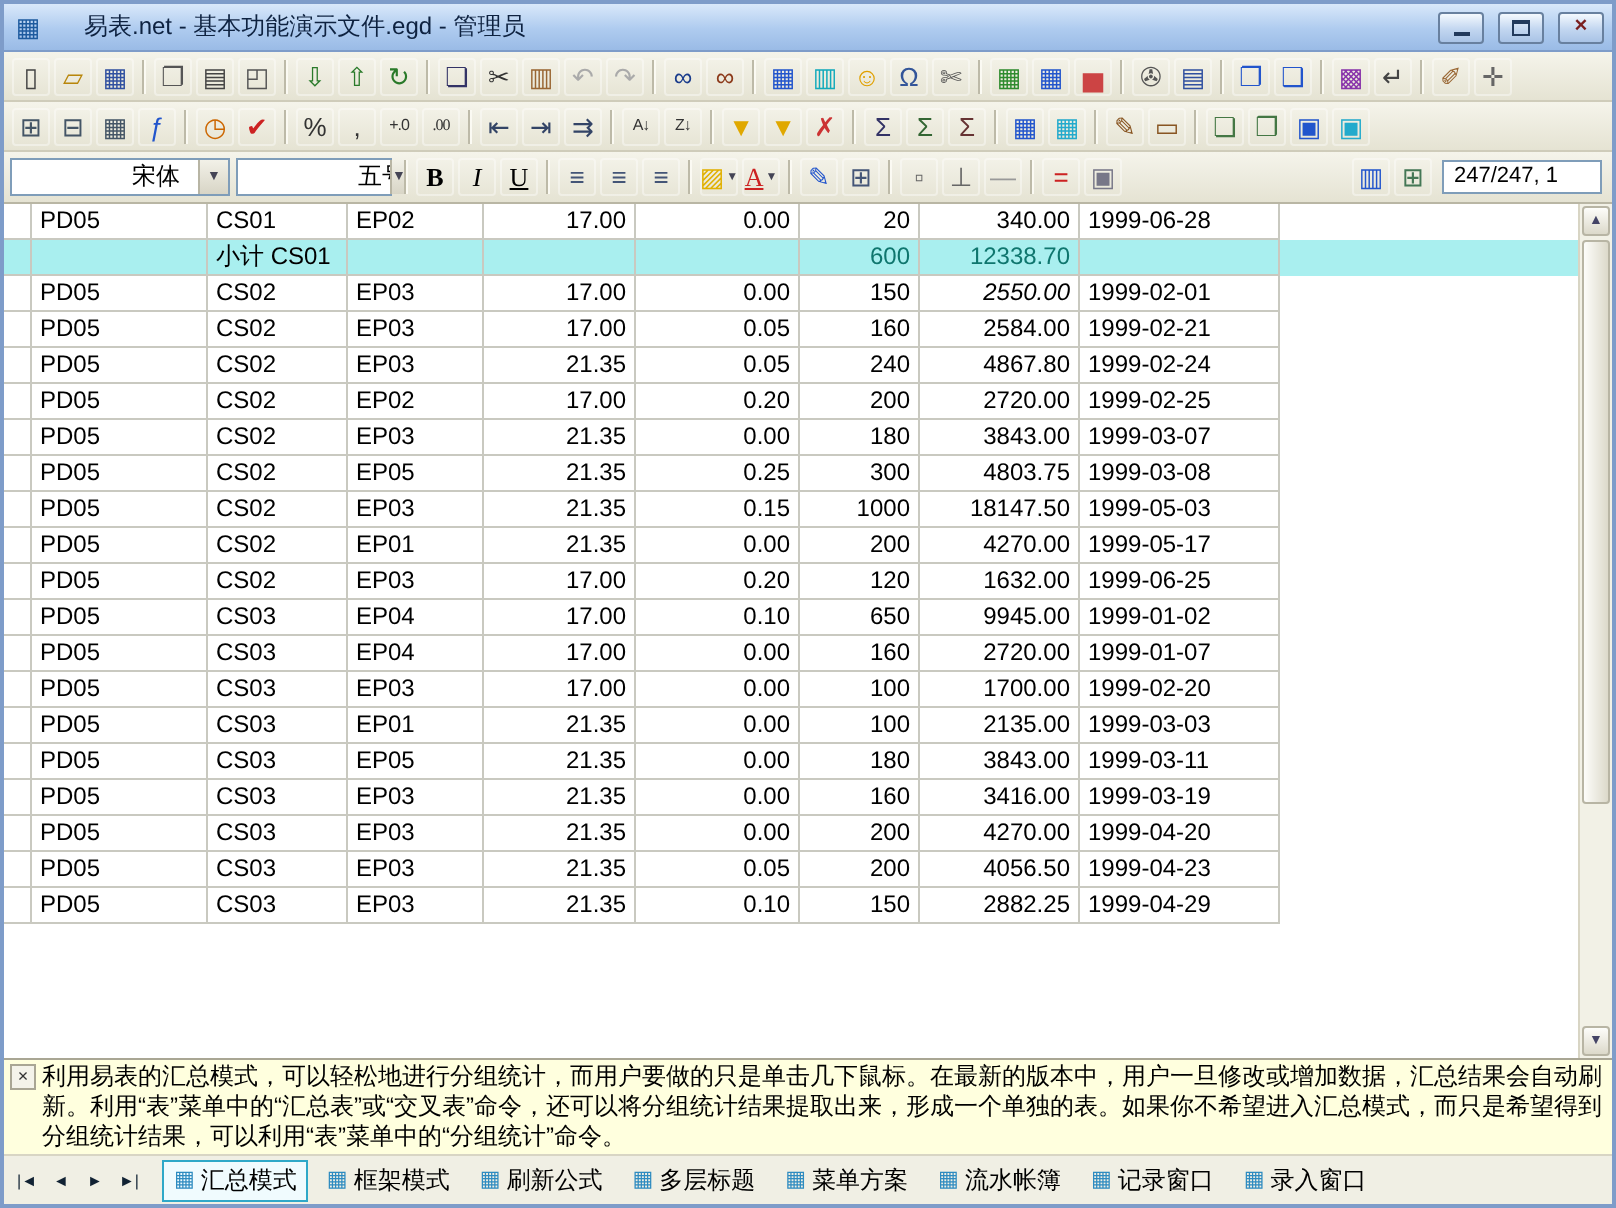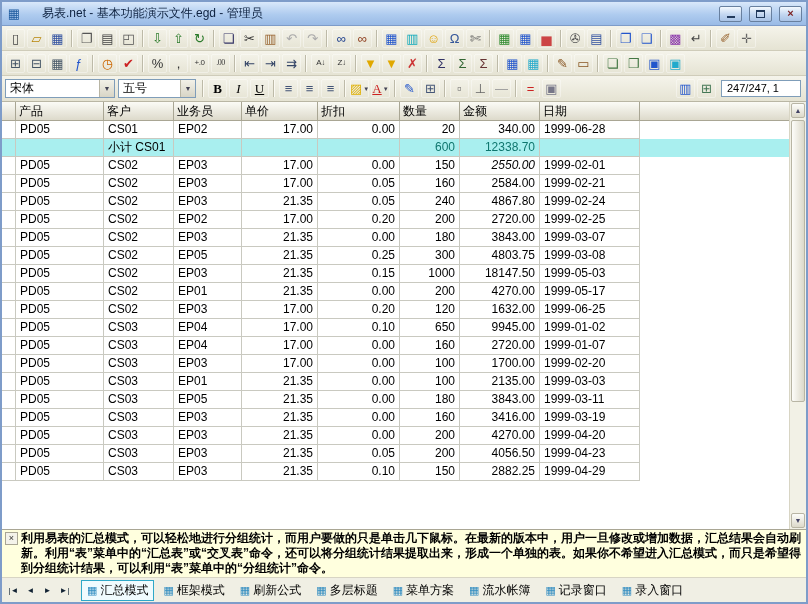--- a/index.html
+++ b/index.html
@@ -32,21 +32,21 @@
   .tb-btn { width:19px; height:19px; flex:0 0 auto; display:flex; align-items:center; justify-content:center;
             border:1px solid rgba(255,255,255,0.4); border-radius:2px; margin:0 1px; cursor:default; }
   .tb-glyph { font-size:13px; line-height:1; }
   .tb-glyph.small { font-size:8px; letter-spacing:-0.5px; white-space:nowrap; }
   .tb-sep { width:2px; height:17px; border-left:1px solid #BDBAA8; border-right:1px solid #FBFAF3; margin:0 3px; flex:0 0 auto; }
 
   
   .formatbar { height:26px; flex:0 0 26px; background:linear-gradient(#F5F4EB,#E5E3D3);
                border-bottom:1px solid #B9B6A4; display:flex; align-items:center; padding:0 3px; overflow:hidden; }
   .combo { height:19px; background:#fff; border:1px solid #7F9DB9; display:inline-flex; align-items:center; margin-right:3px; flex:0 0 auto; }
-  .combo-value { flex:1; padding:0 4px; white-space:nowrap; overflow:hidden; }
+  .combo-value { flex:1; padding:0 16px; white-space:nowrap; overflow:hidden;margin-left:44px; }
   .combo-arrow { width:15px; height:100%; background:linear-gradient(#F2F1E8,#D8D5C6); border-left:1px solid #B8B5A4;
                  font-size:7px; display:flex; align-items:center; justify-content:center; color:#445; }
   .dd-arrow { font-size:6px; margin-left:1px; color:#445; }
   .bold .tb-glyph { font-weight:bold; font-family:"Liberation Serif","DejaVu Serif",serif; }
   .italic .tb-glyph { font-style:italic; font-family:"Liberation Serif","DejaVu Serif",serif; }
   .underline .tb-glyph { text-decoration:underline; font-family:"Liberation Serif","DejaVu Serif",serif; }
   .fb-spacer { flex:1; }
   .pos-box { height:17px; background:#fff; border:1px solid #7F9DB9; padding:0 5px; line-height:15px;
              font-size:11px; margin:0 2px 0 4px; min-width:80px; flex:0 0 auto; }
 
@@ -71,21 +71,21 @@
             font-size:7px; color:#446; background:linear-gradient(#FDFDFA,#DCD9CA); border:1px solid #B8B5A4; border-radius:2px; }
   .sb-btn.up { top:1px; }
   .sb-btn.down { bottom:1px; }
   .sb-thumb { position:absolute; top:18px; left:1px; right:1px; height:66%;
               background:linear-gradient(90deg,#FDFDFA,#DCD9CA); border:1px solid #B8B5A4; border-radius:2px; }
 
   
   .infopanel { height:48px; flex:0 0 48px; background:#FFFFDE; border-top:1px solid #A9A694; display:flex; padding:1px 3px; }
   .info-close { width:13px; height:13px; flex:0 0 13px; border:1px solid #A9A694; background:#F4F3EA;
                 font-size:9px; line-height:11px; text-align:center; margin:1px 3px 0 0; color:#333; }
-  .info-text { flex:1; font-size:12px; line-height:15px; color:#000; overflow:hidden;font-weight:bold; }
+  .info-text { flex:1; font-size:12px; line-height:15px; color:#000; overflow:hidden; }
 
   
   .bottombar { height:25px; flex:0 0 25px; background:#F0EFE4; border-top:1px solid #D8D5C4;
                display:flex; align-items:center; padding:0 3px; overflow:hidden; }
   .navbar { display:flex; align-items:center; }
   .nav-btn { min-width:17px; height:18px; display:flex; align-items:center; justify-content:center;
              font-size:8px; color:#123; padding:0 2px; }
   .tabs { display:flex; align-items:center; margin-left:8px; gap:3px; }
   .tab { display:flex; align-items:center; gap:3px; padding:1px 5px; border:1px solid transparent; white-space:nowrap; }
   .tab.active { border:1px solid #2FA8C8; background:#F0FBFE; }
@@ -384,32 +384,20 @@
         <span class="tb-glyph" style="color: rgb(34, 85, 204);">▥</span>
       </span>
       <span class="tb-btn ">
         <span class="tb-glyph" style="color: rgb(68, 119, 85);">⊞</span>
       </span>
       <span class="pos-box">247/247, 1</span>
     </div>
 
   <div class="table-wrap">
     <div id="grid">
-        <div class="hrow">
-          <span class="hcell" style="width: 14px;"></span>
-          <span class="hcell" style="width: 88px;">产品</span>
-          <span class="hcell" style="width: 70px;">客户</span>
-          <span class="hcell" style="width: 68px;">业务员</span>
-          <span class="hcell" style="width: 76px;">单价</span>
-          <span class="hcell" style="width: 82px;">折扣</span>
-          <span class="hcell" style="width: 60px;">数量</span>
-          <span class="hcell" style="width: 80px;">金额</span>
-          <span class="hcell" style="width: 100px;">日期</span>
-          <span class="hcell hfill"></span>
-        </div>
         <div class="row">
           <span class="cell" style="width: 14px;"></span>
           <span class="cell" style="width: 88px;">PD05</span>
           <span class="cell" style="width: 70px;">CS01</span>
           <span class="cell" style="width: 68px;">EP02</span>
           <span class="cell num" style="width: 76px;">17.00</span>
           <span class="cell num" style="width: 82px;">0.00</span>
           <span class="cell num" style="width: 60px;">20</span>
           <span class="cell num" style="width: 80px;">340.00</span>
           <span class="cell" style="width: 100px;">1999-06-28</span>

